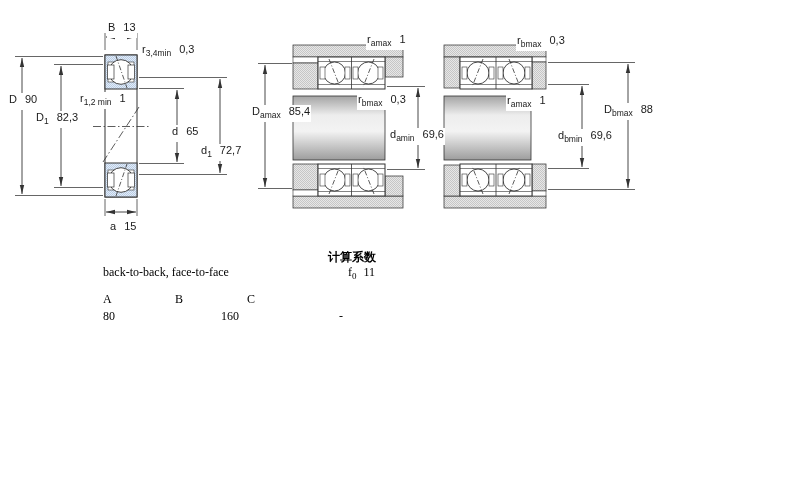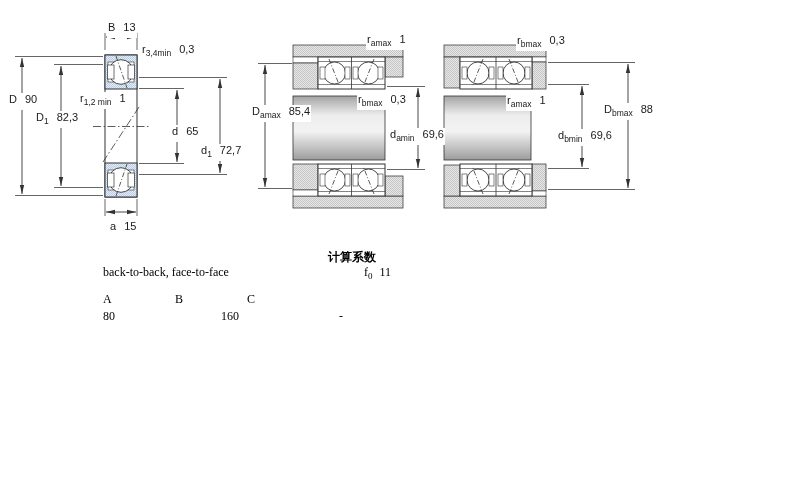--- a/index.html
+++ b/index.html
@@ -246,15 +246,15 @@
       <span class="pcell">C</span>
     </div>
     <div class="prow" style="margin-top:2px;gap:46px;">
       <span class="pcell">80</span>
       <span class="pcell">160</span>
       <span class="pcell">-</span>
     </div>
   </div>
 
   <div class="textblock bold" style="left:328px;top:250px;font-family:'Liberation Sans',sans-serif;">计算系数</div>
-  <div class="textblock fsub" style="left:364px;top:265px;"><span>f</span><sub>0</sub><span class="val">11</span></div>
+  <div class="textblock fsub" style="left:348px;top:265px;"><span>f</span><sub>0</sub><span class="val">11</span></div>
 
 </div>
 
 </body></html>

